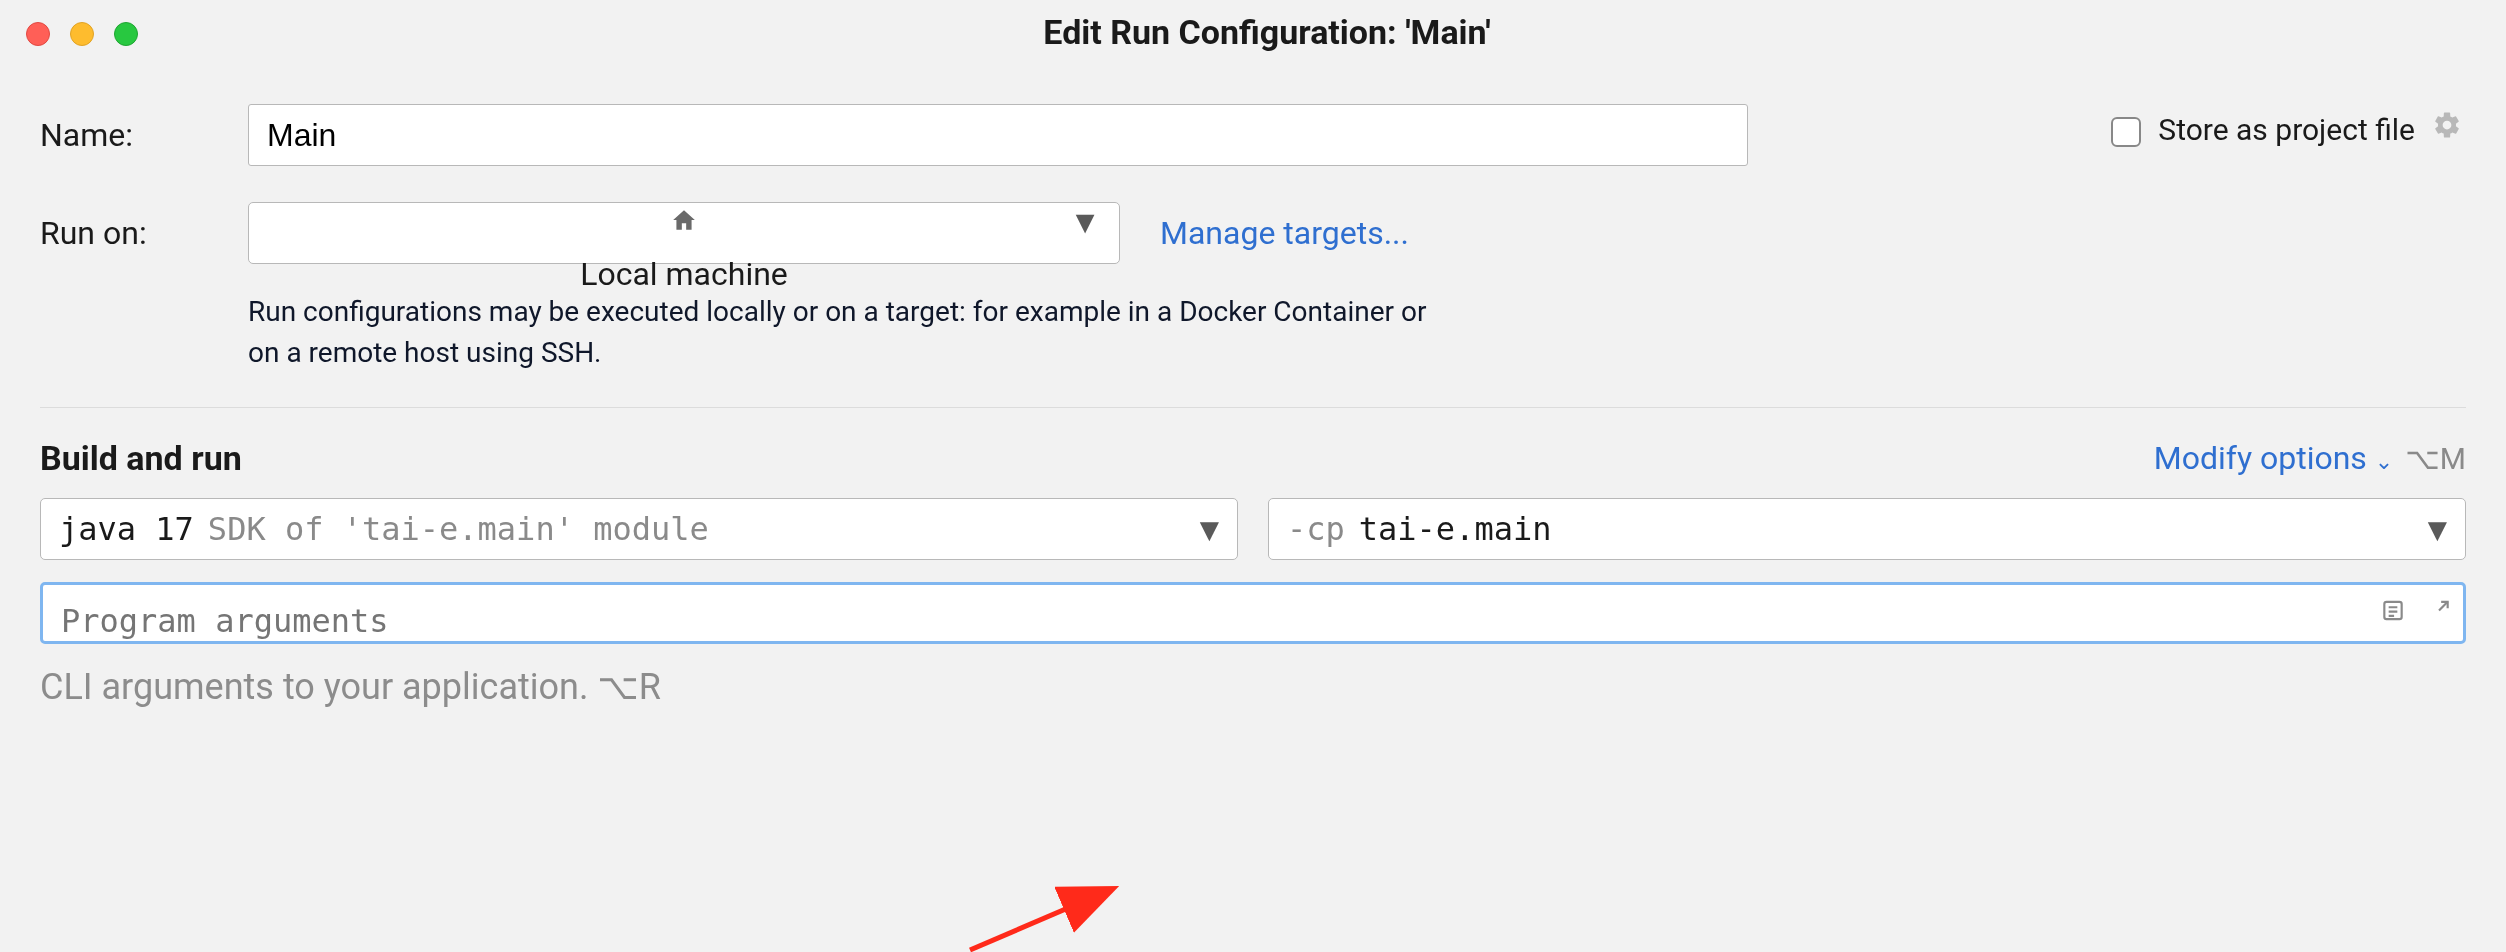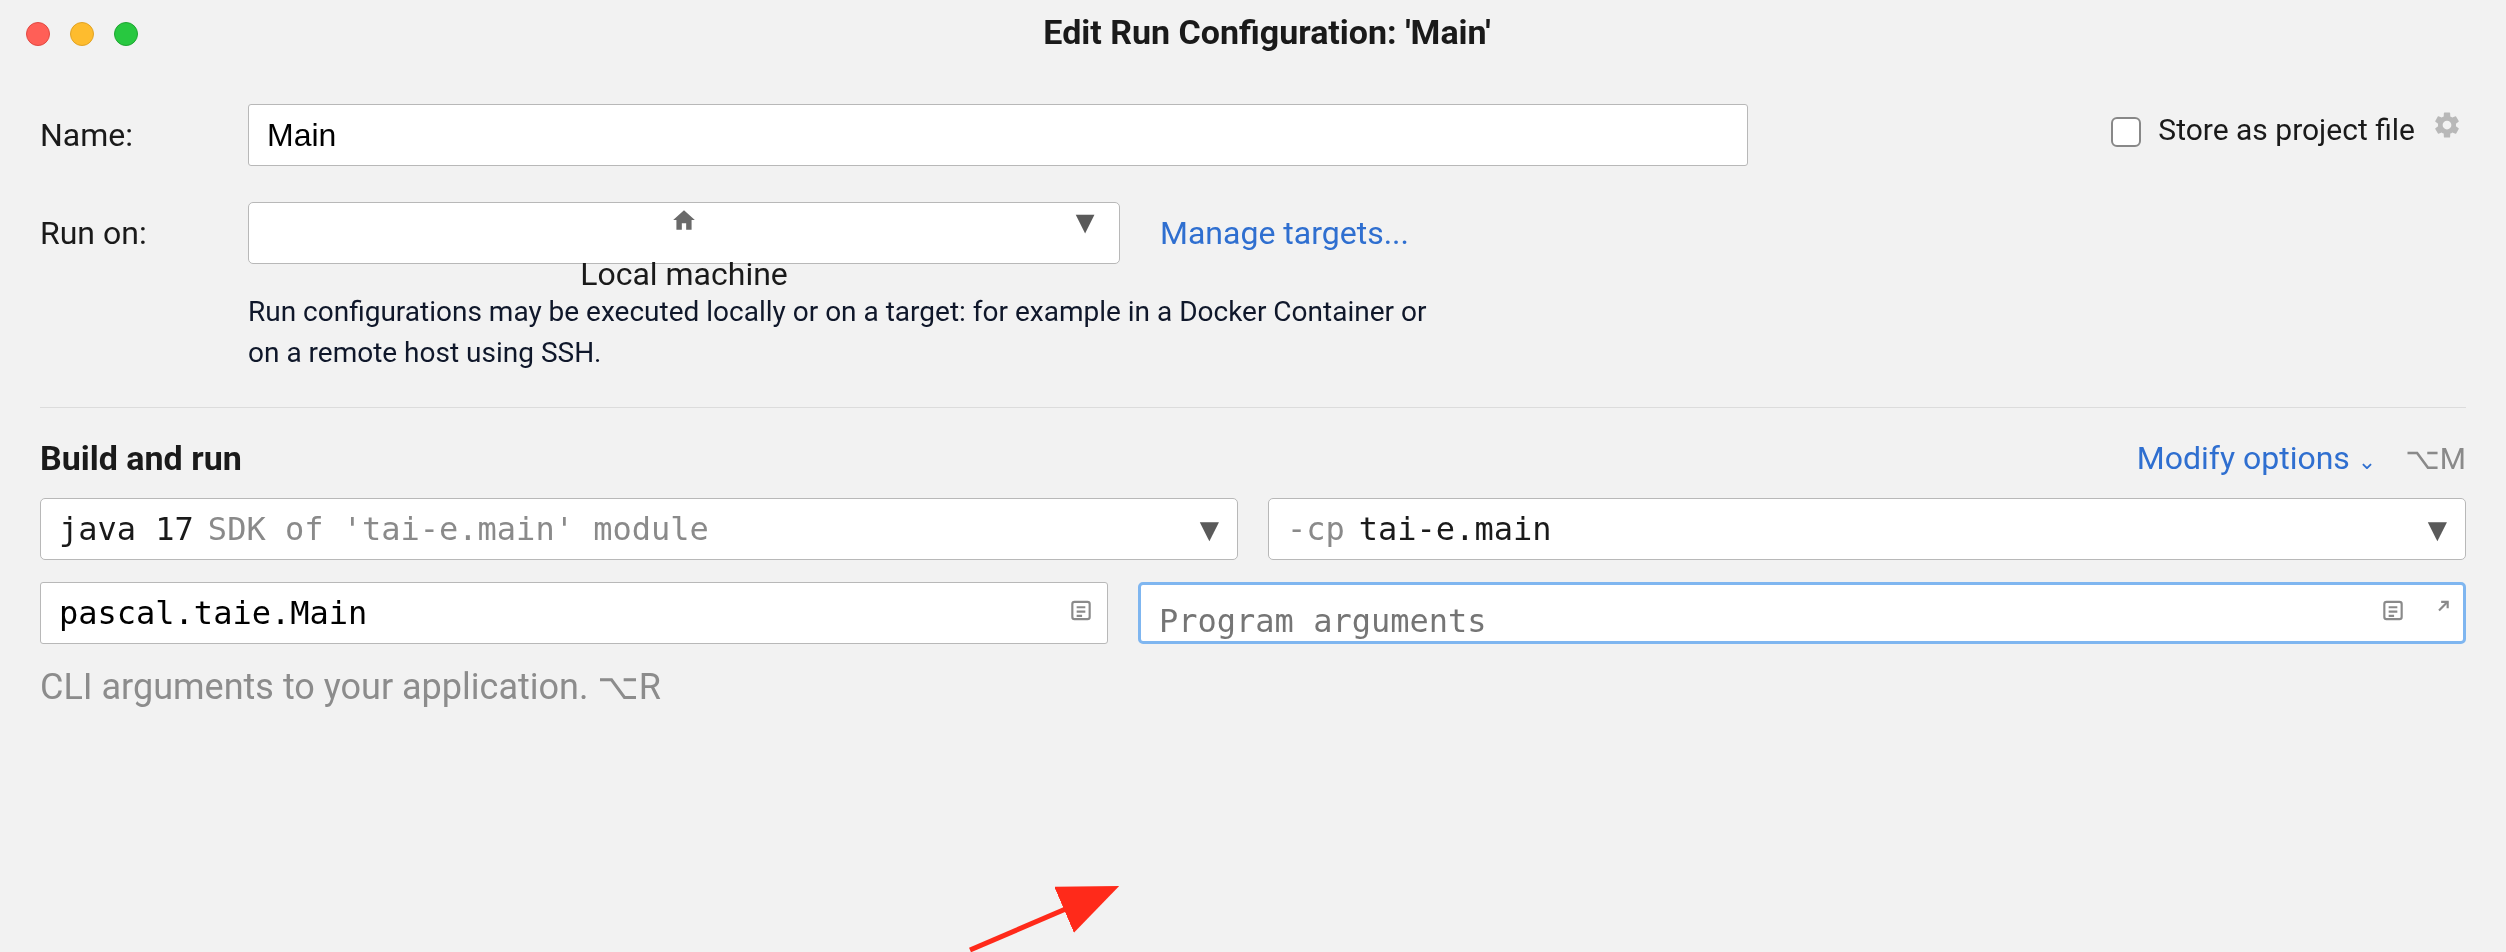--- a/index.html
+++ b/index.html
@@ -50,21 +50,21 @@
   .runon-select { width: 872px; flex-direction: column; }
   .home-ic { color:#6a6a6a; }
   .link { color:#2f6fd0; font-size:32px; margin-left:40px; cursor:pointer; }
 
   .help { color:#0f172a; font-size:28px; line-height:1.45; margin-left:208px; max-width:1200px; margin-top:-8px; }
 
   hr.sep { border:0; border-top:1px solid #dcdcdc; margin:34px 0 30px; }
 
   .section-head { display:flex; align-items:center; justify-content:space-between; margin-bottom:20px; }
   .section-title { font-weight:700; font-size:34px; }
-  .mod-opt { display:flex; align-items:center; gap:29px;text-align:right; }
+  .mod-opt { display:flex; align-items:center; gap:12px;text-align:right; }
   .mod-link { color:#2f6fd0; font-size:32px; cursor:pointer; }
   .shortcut { color:#8a8a8a; font-size:30px; }
 
   .two-col { display:flex; gap:30px; margin-bottom:22px; }
   .sdk-select, .cp-select { flex:1; }
   .ghost { color:#8a8a8a; }
   .cp-select .cp-pre { color:#8a8a8a; }
 
   .main-class { flex:0 0 1068px; position:relative; }
   .main-class input { width:100%; }
@@ -145,31 +145,20 @@
       <span class="arrow">▼</span>
     </div>
     <div class="select cp-select mono">
       <span class="cp-pre">-cp</span>
       <span>tai-e.main</span>
       <span class="arrow">▼</span>
     </div>
   </div>
 
   <div class="two-col">
-    <div class="main-class">
-      <input class="txt mono" style="width: 100%;" value="pascal.taie.Main">
-      <span class="list-ic">
-        <svg width="26" height="26" viewBox="0 0 24 24" fill="none" stroke="currentColor" stroke-width="2">
-            <rect x="4" y="4" width="16" height="16" rx="2"></rect>
-            <line x1="8" y1="9" x2="16" y2="9"></line>
-            <line x1="8" y1="13" x2="16" y2="13"></line>
-            <line x1="8" y1="17" x2="13" y2="17"></line>
-          </svg>
-      </span>
-    </div>
     <div class="prog-args">
       <input class="mono" placeholder="Program arguments" style="">
       <span class="list-ic">
         <svg width="26" height="26" viewBox="0 0 24 24" fill="none" stroke="currentColor" stroke-width="2">
             <rect x="4" y="4" width="16" height="16" rx="2"></rect>
             <line x1="8" y1="9" x2="16" y2="9"></line>
             <line x1="8" y1="13" x2="16" y2="13"></line>
             <line x1="8" y1="17" x2="13" y2="17"></line>
           </svg>
       </span>

